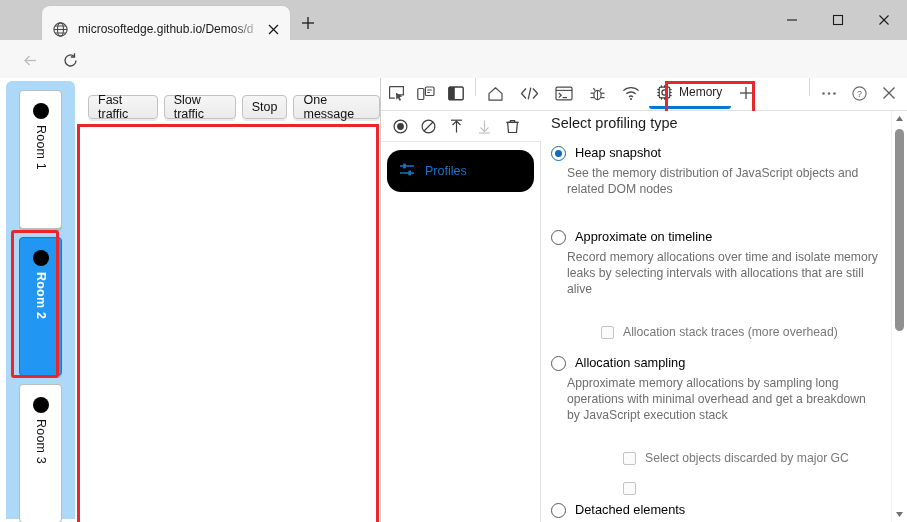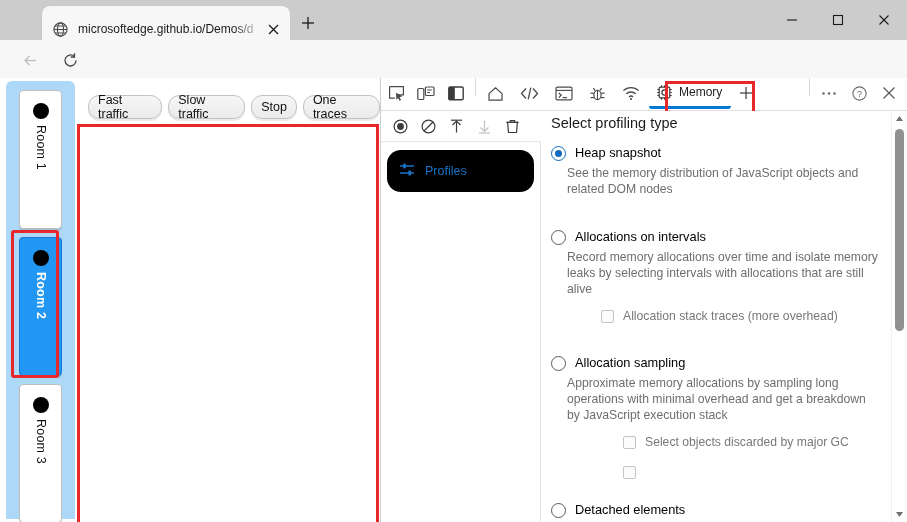--- a/index.html
+++ b/index.html
@@ -101,21 +101,21 @@
 
   .room-anno {
     position: absolute; left: 11px; top: 152px; width: 48px; height: 148px;
     border: 3px solid #e8272b; border-radius: 3px; pointer-events: none;
   }
 
   .msg-toolbar { position: absolute; left: 88px; top: 17px; display: flex; gap: 6px; }
   .msg-btn {
     height: 24px; padding: 0 9px;
     background: linear-gradient(#f6f6f6, #ebebeb);
-    border: 1px solid #c2c2c2; border-radius: 11px;
+    border: 1px solid #c2c2c2; border-radius: 4px;
     font-size: 12.5px; color: #111111;
     display: flex; align-items: center;
     box-shadow: 0 2px 0 rgba(0,0,0,0.08);
   }
   .msg-list {
     position: absolute; left: 79px; top: 48px; width: 298px; height: 468px;
     background: #ffffff; border: 1px solid #e2e2e2;
   }
   .msg-anno {
     position: absolute; left: 77px; top: 46px; width: 302px; height: 472px;
@@ -179,21 +179,21 @@
     display: flex; align-items: center; justify-content: center;
   }
   .radio.checked { border-color: #0f6cbd; }
   .radio.checked::after {
     content: ""; width: 7px; height: 7px; border-radius: 50%; background: #0f6cbd;
   }
   .opt-label { font-size: 12.8px; color: #000000; line-height: 16px; }
   .opt-desc {
     margin-left: 16px; margin-top: 4px; font-size: 12.2px; color: #6e6e6e; line-height: 16px;
   }
-  .sub-check { margin-left: 24px; margin-top: 12px; display: flex; align-items: center; gap: 9px; }
+  .sub-check { margin-left: 24px; margin-top: 28px; display: flex; align-items: center; gap: 9px; }
   .checkbox {
     width: 13px; height: 13px; flex: 0 0 13px; border: 1.3px solid #c4c4c4;
     border-radius: 2px; background: #fbfbfb;
   }
   .sub-check-label { font-size: 12.2px; color: #787878; }
 
   .dt-scrollbar {
     position: absolute; right: 1px; top: 33px; width: 15px; height: 411px;
     background: #ffffff; border-left: 1px solid #f0f0f0;
   }
@@ -330,21 +330,21 @@
         <span class="room-dot"></span>
         <span class="room-label">Room 3</span>
       </div>
     </div>
     <div class="room-anno"></div>
 
     <div class="msg-toolbar">
       <div class="msg-btn">Fast traffic</div>
       <div class="msg-btn">Slow traffic</div>
       <div class="msg-btn">Stop</div>
-      <div class="msg-btn">One traces</div>
+      <div class="msg-btn">One message</div>
     </div>
 
     <div class="msg-list"></div>
     <div class="msg-anno"></div>
   </div>
 
   <div class="devtools">
 
     <div class="dt-toolbar">
       <div class="dt-icon">
@@ -523,21 +523,21 @@
         <div class="mem-opt-head">
           <span class="radio checked"></span>
           <span class="opt-label">Heap snapshot</span>
         </div>
         <div class="opt-desc">See the memory distribution of JavaScript objects and related DOM nodes</div>
       </div>
 
       <div class="mem-opt" style="top:118px">
         <div class="mem-opt-head">
           <span class="radio"></span>
-          <span class="opt-label">Allocations on intervals</span>
+          <span class="opt-label">Approximate on timeline</span>
         </div>
         <div class="opt-desc">Record memory allocations over time and isolate memory leaks by selecting intervals with allocations that are still alive</div>
         <div class="sub-check" style="margin-left:50px">
           <span class="checkbox"></span>
           <span class="sub-check-label">Allocation stack traces (more overhead)</span>
         </div>
       </div>
 
       <div class="mem-opt" style="top:244px">
         <div class="mem-opt-head">

